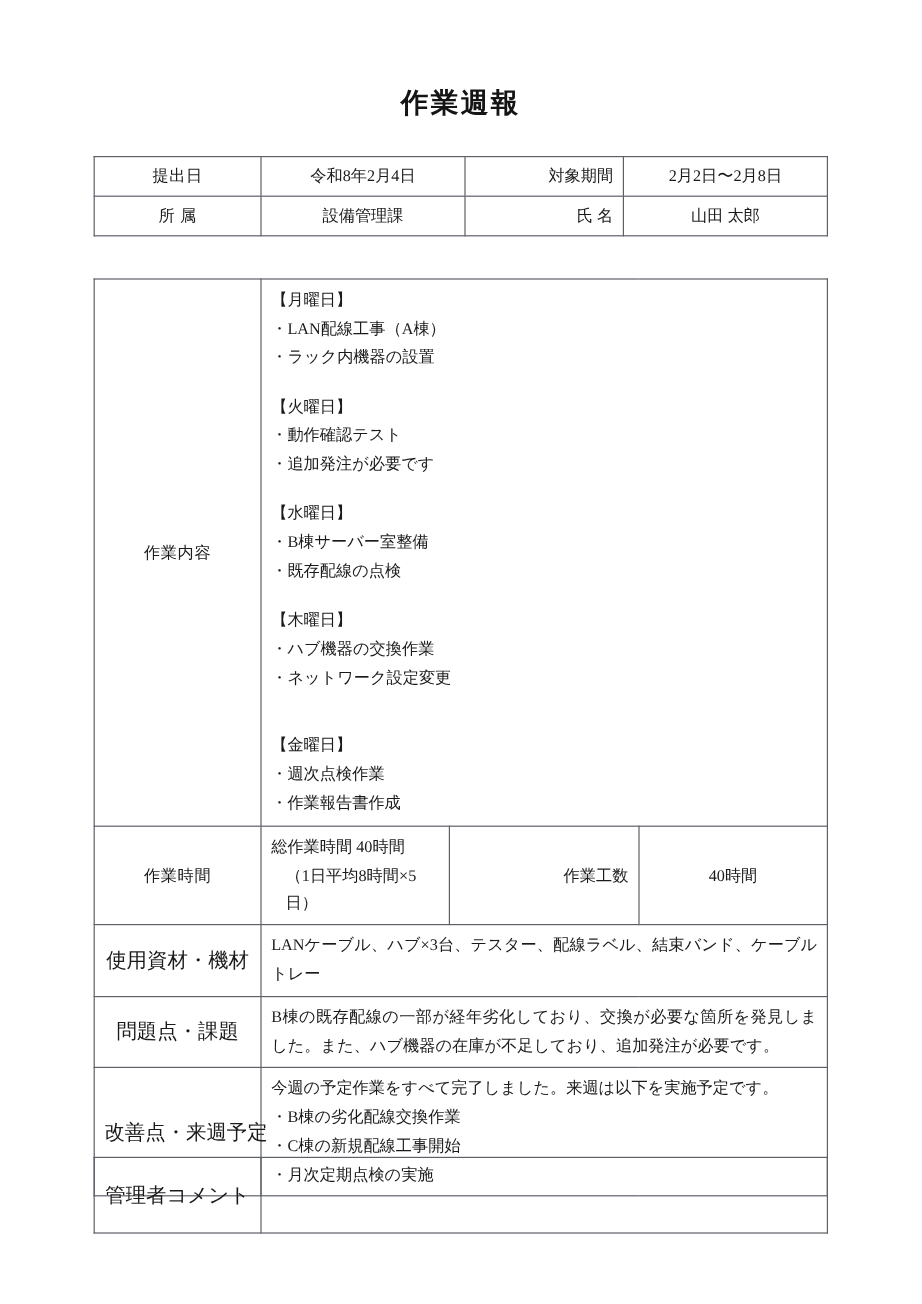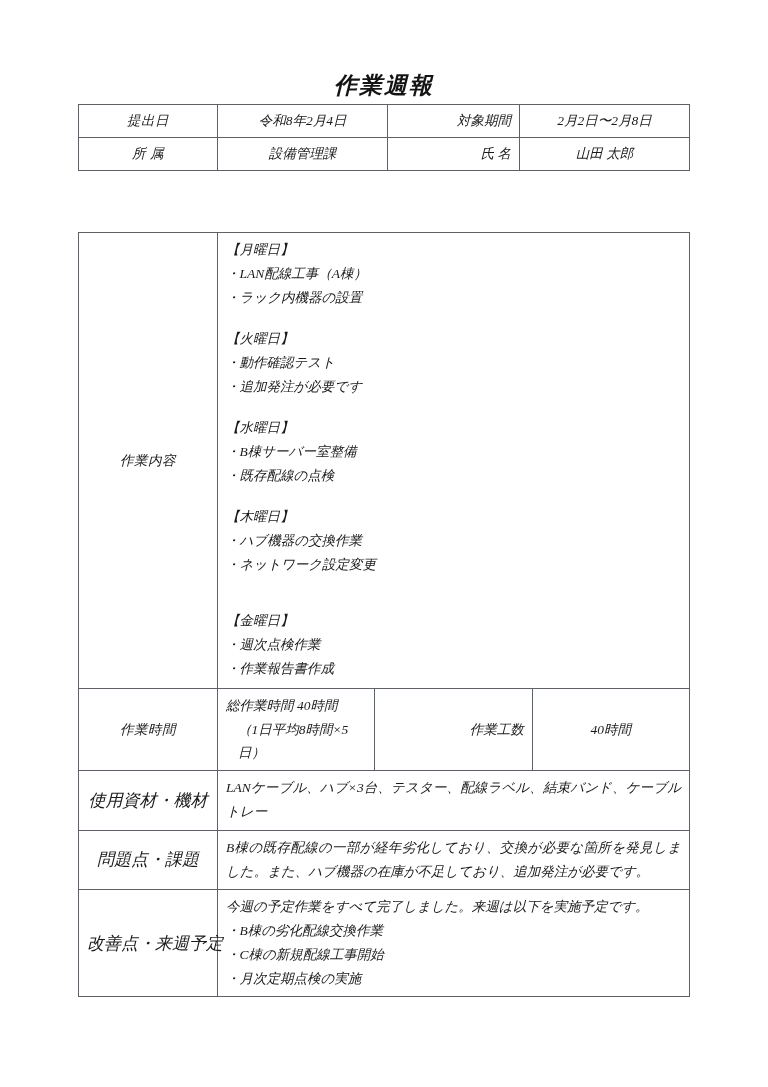--- a/index.html
+++ b/index.html
@@ -14,21 +14,20 @@
     color: #1a1a1a;
     position: relative;
     overflow: hidden;
   }
   .page {
     width: 768px;
     height: 878px;
     box-sizing: border-box;
     padding: 0;
     position: relative;
-    font-style: italic;
   }
   .doc-title {
     text-align: center;
     font-size: 23px;
     font-weight: bold;
     letter-spacing: 2px;
     margin: 0;
     padding-top: 70px;
     padding-bottom: 0;
     color: #141414;
@@ -132,21 +131,21 @@
     vertical-align: middle;
   }
 </style>
 </head>
 <body>
 
 <div class="page">
 
   <h1 class="doc-title">作業週報</h1>
 
-  <div class="table-wrap" style="top:104px;">
+  <div class="table-wrap" style="top:130px;">
     <table class="doc-table">
       <tbody>
         <tr>
           <td class="label">提出日</td>
           <td class="value">令和8年2月4日</td>
           <td class="mid-label">対象期間</td>
           <td class="value">2月2日〜2月8日</td>
         </tr>
         <tr>
           <td class="label">所 属</td>
@@ -214,14 +213,24 @@
             <span class="note-line">今週の予定作業をすべて完了しました。来週は以下を実施予定です。</span>
             <span class="note-line">・B棟の劣化配線交換作業</span>
             <span class="note-line">・C棟の新規配線工事開始</span>
             <span class="note-line">・月次定期点検の実施</span>
           </td>
         </tr>
       </tbody>
     </table>
   </div>
 
+  <div class="table-wrap" style="top:964px;">
+    <table class="comment-table">
+      <tbody>
+        <tr>
+          <td class="label-wide">管理者コメント</td>
+          <td class="empty-cell"></td>
+        </tr>
+      </tbody>
+    </table>
+  </div>
 
 </div>
 
 </body></html>

